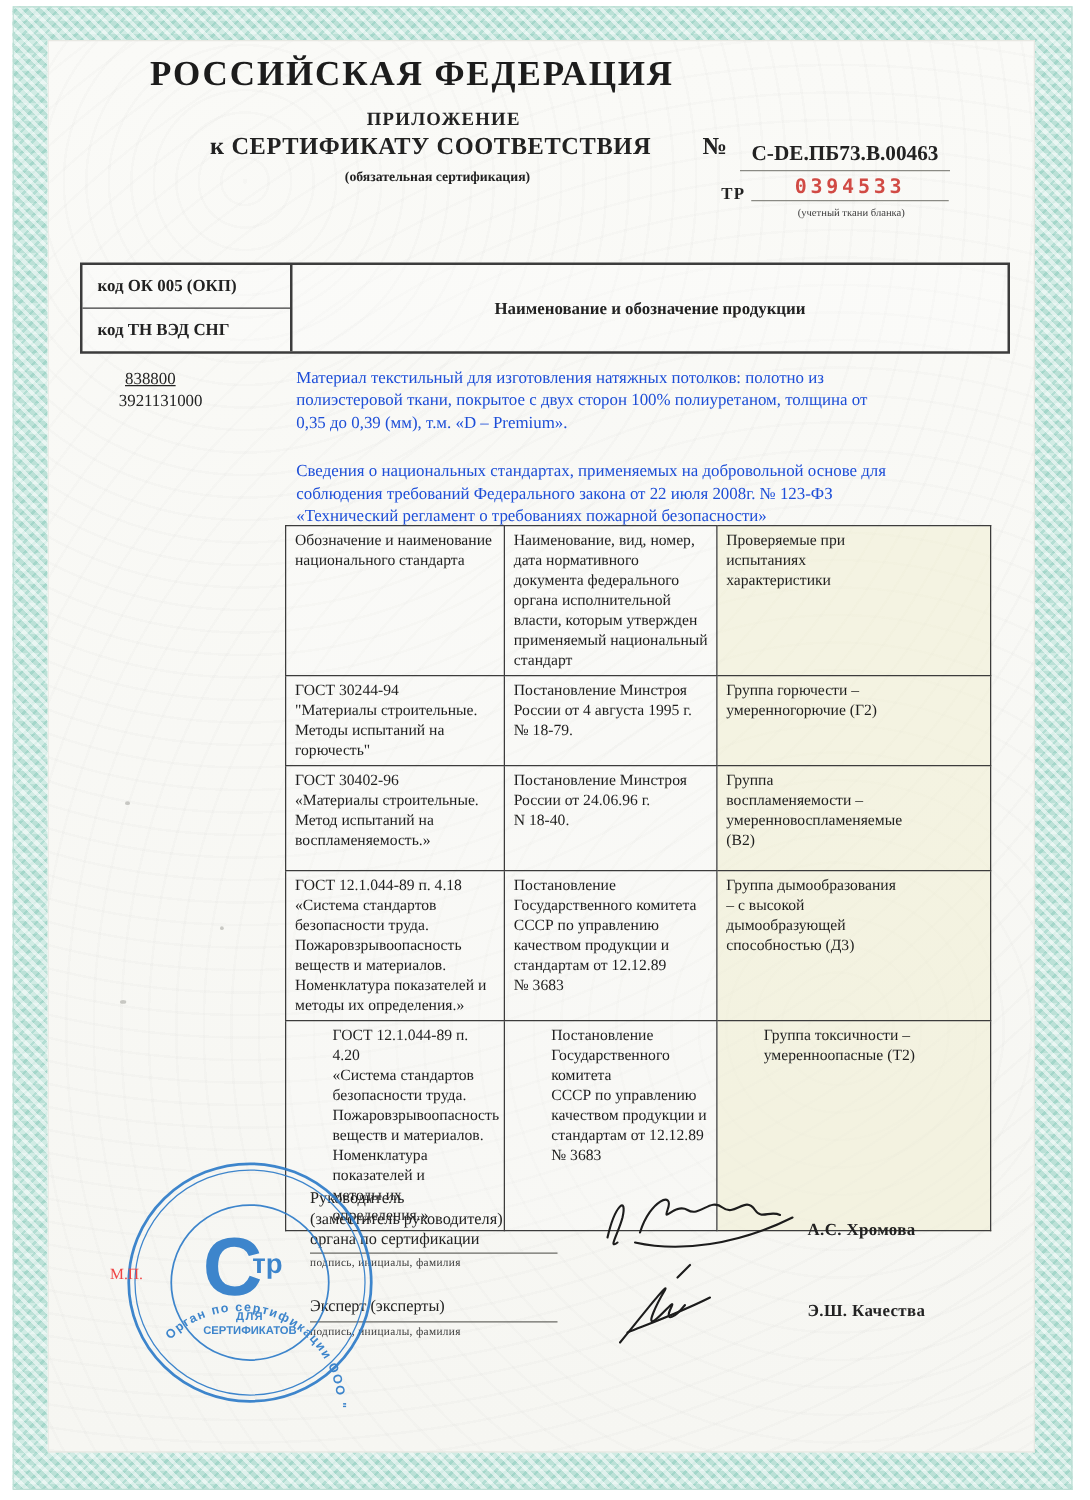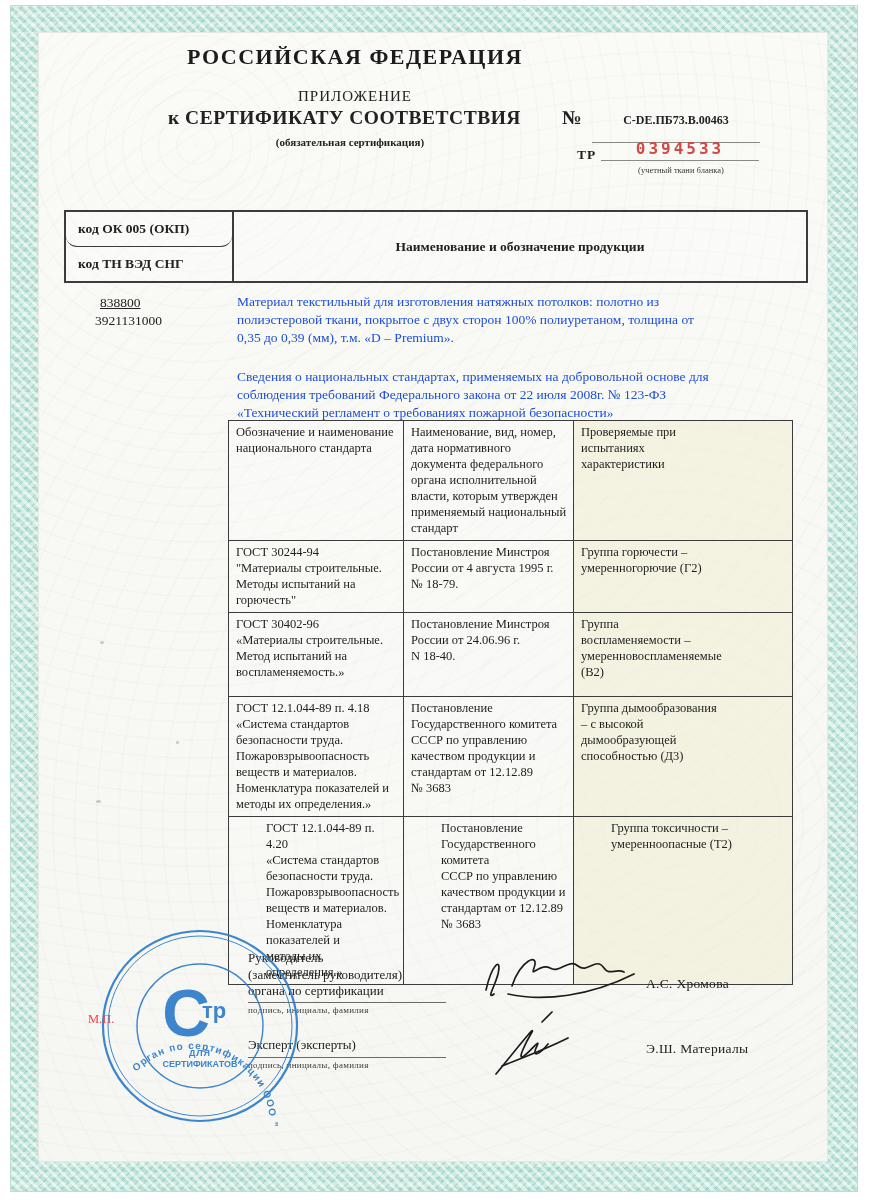--- a/index.html
+++ b/index.html
@@ -28,44 +28,44 @@
     background:
       repeating-radial-gradient(circle at 20% 10%, rgba(160,160,160,.045) 0 2px, rgba(0,0,0,0) 2px 18px),
       repeating-radial-gradient(circle at 80% 70%, rgba(160,160,160,.04) 0 2px, rgba(0,0,0,0) 2px 22px),
       linear-gradient(180deg,#fafaf7,#f6f6f2);
     box-shadow: inset 0 0 0 1px #e8e8e2;
   }
 
   .abs { position:absolute; z-index:2; }
 
   
-  .doc-title { left:120px; top:44px; width:470px; text-align:center;
-    font-size:22px; font-weight:bold; letter-spacing:1.5px; color:#1c1c1c; }
+  .doc-title { left:120px; top:44px; width:470px; text-align:left;
+    font-size:28px; font-weight:bold; letter-spacing:1.5px; color:#1c1c1c; }
   .doc-subtitle { left:120px; top:88px; width:470px; text-align:center;
-    font-size:15px; font-weight:normal; letter-spacing:1px; }
+    font-size:15px; font-weight:bold; letter-spacing:1px; }
   .cert-line-label { left:168px; top:107px; font-size:19.5px; font-weight:bold; letter-spacing:.5px; }
   .num-sign { left:562px; top:107px; font-size:19.5px; font-weight:bold; }
   .cert-number { left:592px; top:113px; width:168px; text-align:center;
-    font-size:12px; font-weight:bold; border-bottom:1.2px solid #8a8a84; padding-bottom:14px; }
+    font-size:17px; font-weight:bold; border-bottom:1.2px solid #8a8a84; padding-bottom:3px; }
   .cert-kind { left:255px; top:136px; width:190px; text-align:center;
     font-size:11px; font-weight:bold; }
   .tr-label { left:577px; top:147px; font-size:13.5px; font-weight:bold; letter-spacing:1px; }
   .blank-number { left:601px; top:139px; width:158px; text-align:center;
     font-family:"DejaVu Sans Mono", monospace; font-size:16px; font-weight:bold;
     letter-spacing:3px; color:#d14a44; border-bottom:1.2px solid #8a8a84; padding-bottom:2px; }
   .blank-caption { left:606px; top:165px; width:150px; text-align:center;
     font-size:8.5px; color:#3a3a3a; }
 
   
   .codes-box { left:64px; top:210px; width:744px; height:73px;
     border:2px solid #3c3c3c; display:flex; background:rgba(255,255,255,.25); }
   .codes-left { width:168px; border-right:2px solid #3c3c3c; display:flex; flex-direction:column; }
   .code-cell { flex:1; display:flex; align-items:center; padding-left:12px;
     font-size:13.5px; font-weight:bold; }
-  .code-cell:first-child { border-bottom:1.5px solid #3c3c3c;border-radius:11px; }
+  .code-cell:first-child { border-bottom:1.5px solid #3c3c3c; }
   .codes-right { flex:1; display:flex; align-items:center; justify-content:center;
     font-size:13.5px; font-weight:bold; }
 
   .prod-code-1 { left:100px; top:295px; font-size:13.5px; text-decoration:underline; }
   .prod-code-2 { left:95px; top:313px; font-size:13.5px; }
 
   .para { font-size:13.5px; line-height:18px; white-space:pre-line; color:#1d4ed8; }
   .prod-desc { left:237px; top:293px; width:545px; }
   .standards-intro { left:237px; top:368px; width:560px; }
 
@@ -87,21 +87,21 @@
   
   .role-block { left:248px; top:950px; width:205px; font-size:13px;
     line-height:16.5px; white-space:pre-line; }
   .sig-rule { height:1.2px; background:#6b6b66; }
   .rule-head { left:248px; top:1002px; width:198px; }
   .sig-caption { font-size:9px; color:#3a3a3a; letter-spacing:.3px; }
   .cap-head { left:248px; top:1005px; }
   .expert-label { left:248px; top:1037px; font-size:13px; }
   .rule-expert { left:248px; top:1057px; width:198px; }
   .cap-expert { left:248px; top:1060px; }
-  .name { font-size:13.5px; font-weight:normal; letter-spacing:.3px; }
+  .name { font-size:13.5px; font-weight:bold; letter-spacing:.3px; }
   .name-head { left:646px; top:976px; }
   .name-expert { left:646px; top:1041px; }
   .sig-svg { pointer-events:none; }
   .sig1 { left:478px; top:942px; }
   .sig2 { left:486px; top:1008px; }
 
   
   .stamp { left:98px; top:926px; opacity:.92; }
   .mp-label { left:88px; top:1012px; font-size:12.5px; color:#ef4444; }
 
@@ -237,21 +237,21 @@
 
   <div class="abs role-block">Руководитель
 (заместитель руководителя)
 органа  по  сертификации</div>
   <div class="abs sig-rule rule-head"></div>
   <div class="abs sig-caption cap-head">подпись, инициалы, фамилия</div>
   <div class="abs expert-label">Эксперт (эксперты)</div>
   <div class="abs sig-rule rule-expert"></div>
   <div class="abs sig-caption cap-expert">подпись, инициалы, фамилия</div>
   <div class="abs name name-head">А.С. Хромова</div>
-  <div class="abs name name-expert">Э.Ш. Материалы</div>
+  <div class="abs name name-expert">Э.Ш. Качества</div>
 
   <svg class="abs sig-svg sig1" width="165" height="72" viewBox="0 0 165 72">
     <g fill="none" stroke="#1c1c1c" stroke-width="1.7" stroke-linecap="round">
       <path d="M8 48 C14 22 24 14 20 32 C17 44 8 58 16 52"></path>
       <path d="M34 44 C42 18 62 10 56 26 C52 37 62 20 72 26 C82 32 90 16 100 24 C110 32 118 14 126 26 C131 34 138 26 146 30"></path>
       <path d="M30 52 C66 60 112 54 156 32"></path>
     </g>
   </svg>
   <svg class="abs sig-svg sig2" width="100" height="78" viewBox="0 0 100 78">
     <g fill="none" stroke="#1c1c1c" stroke-width="1.7" stroke-linecap="round">

